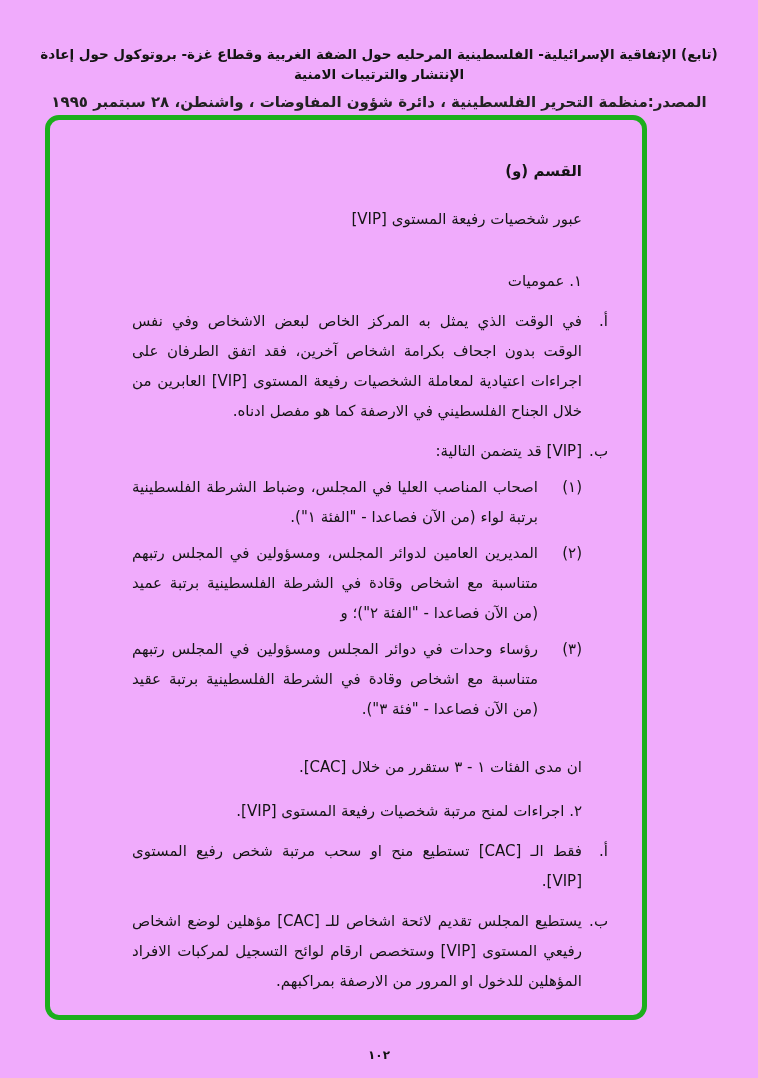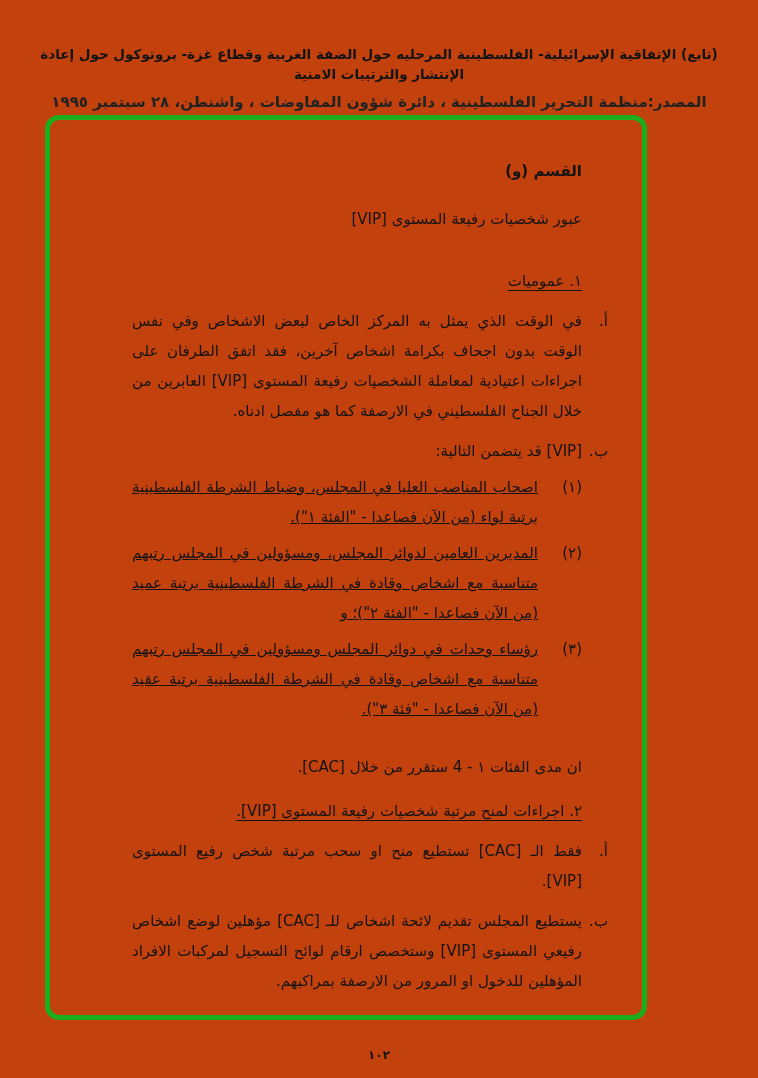--- a/index.html
+++ b/index.html
@@ -2,21 +2,21 @@
 <html lang="ar" style="--green: #1cae1c;"><head>
 <meta charset="utf-8">
 <style>
   :root { --green: #1cae1c; }
   * { margin: 0; padding: 0; box-sizing: border-box; }
   html, body { background: #ffffff; }
   .page {
     position: relative;
     width: 758px;
     height: 1078px;
-    background: #c2410c;
+    background: #f0abfc;
     font-family: "DejaVu Sans", sans-serif;
     color: #141414;
     overflow: hidden;
   }
   .header {
     position: absolute;
     top: 44px;
     left: 20px;
     right: 20px;
     text-align: center;
@@ -45,39 +45,38 @@
   .doc-content {
     direction: rtl;
     text-align: right;
     padding: 36px 60px 0 82px;
     font-size: 15px;
     line-height: 30px;
   }
   .section-label { font-weight: bold; }
   .section-subtitle { margin-top: 18px; }
   .heading-underline {
-    text-decoration: underline;
     text-underline-offset: 4px;
     text-align: right;
   }
   .part1-heading { margin-top: 32px; }
   .part2-heading { margin-top: 14px; }
   .item {
     display: flex;
     margin-right: -26px; 
     margin-top: 10px;
   }
   .item-label { flex: 0 0 26px; }
   .item-text { flex: 1; text-align: justify; }
   .subitem {
     display: flex;
     margin-top: 6px;
   }
   .subitem-label { flex: 0 0 44px; }
-  .subitem-text { flex: 1; text-align: justify; text-decoration: underline; }
+  .subitem-text { flex: 1; text-align: justify; }
   .notes { margin-top: 28px; }
   .note-line { line-height: 30px; }
   .footer-pagenum {
     position: absolute;
     bottom: 16px;
     left: 0;
     right: 0;
     text-align: center;
     direction: rtl;
     font-weight: bold;
@@ -122,21 +121,21 @@
         <span class="subitem-label">(٢)</span>
         <div class="subitem-text">المديرين العامين لدوائر المجلس، ومسؤولين في المجلس رتبهم متناسبة مع اشخاص وقادة في الشرطة الفلسطينية برتبة عميد (من الآن فصاعدا - "الفئة ٢")؛ و</div>
       </div>
 
       <div class="subitem">
         <span class="subitem-label">(٣)</span>
         <div class="subitem-text">رؤساء وحدات في دوائر المجلس ومسؤولين في المجلس رتبهم متناسبة مع اشخاص وقادة في الشرطة الفلسطينية برتبة عقيد (من الآن فصاعدا - "فئة ٣").</div>
       </div>
 
       <div class="notes">
-        <div class="note-line">ان مدى الفئات ١ - 4 ستقرر من خلال [CAC].</div>
+        <div class="note-line">ان مدى الفئات ١ - ٣ ستقرر من خلال [CAC].</div>
       </div>
 
       <div class="heading-underline part2-heading">٢. اجراءات لمنح مرتبة شخصيات رفيعة المستوى [VIP].</div>
 
       <div class="item">
         <span class="item-label">أ.</span>
         <div class="item-text">فقط الـ [CAC] تستطيع منح او سحب مرتبة شخص رفيع المستوى [VIP].</div>
       </div>
 
       <div class="item">

